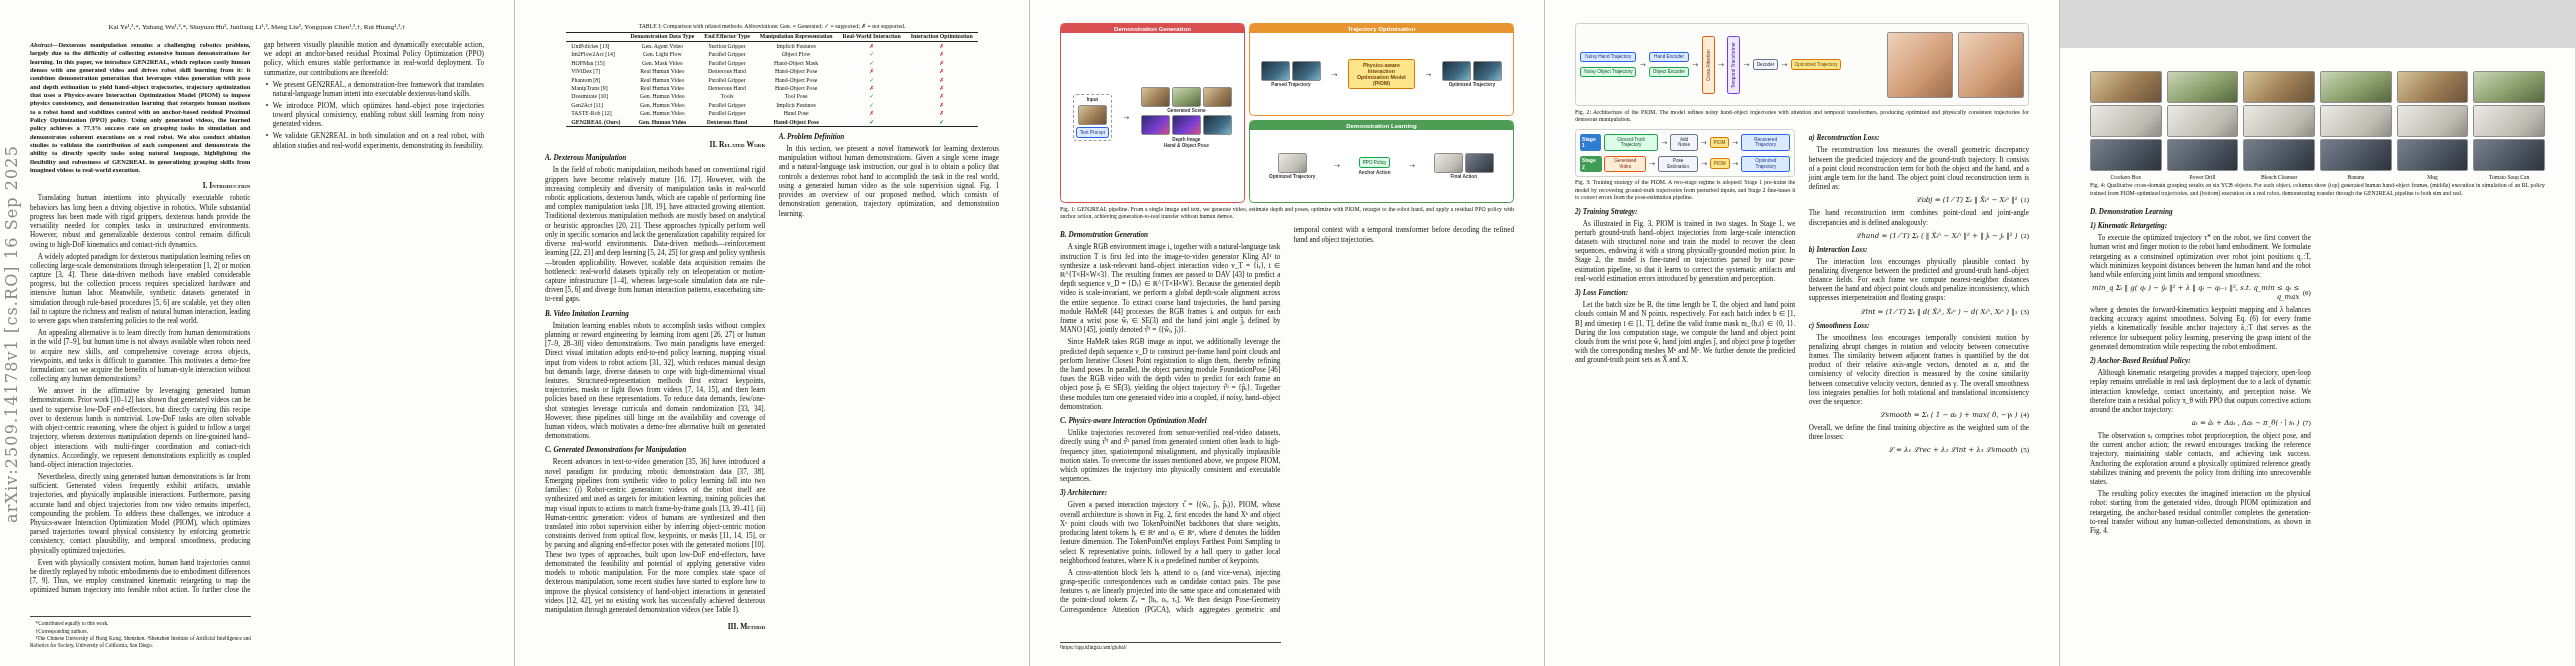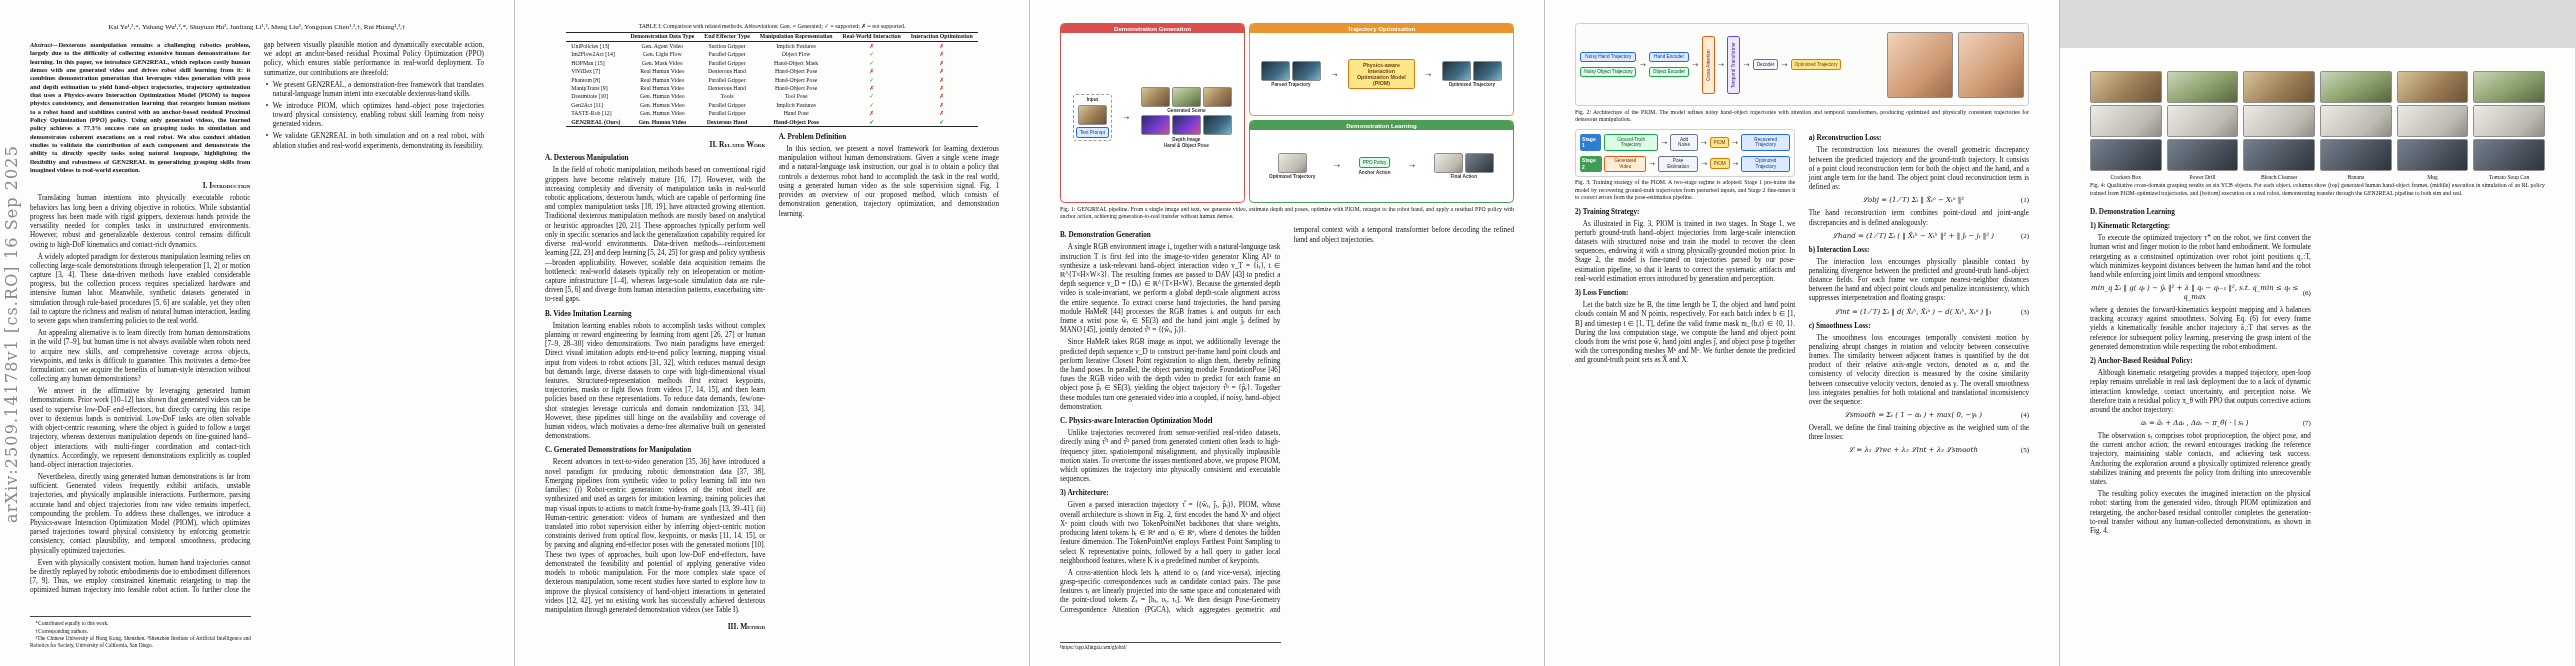--- a/index.html
+++ b/index.html
@@ -16,29 +16,29 @@
   .paper-title { text-align:center; font-size:11.7px; line-height:1.3; margin:0 16.7px 7.8px 16.7px; font-weight:bold; }
   .authors { text-align:center; font-size:7px; margin-bottom:10px; }
   .flow2 { column-count:2; column-gap:13.3px; column-fill:auto; text-align:justify; font-size:7.2px; line-height:1.28; }
   .cols { display:flex; gap:13.3px; }
   .col { flex:1 1 0; text-align:justify; font-size:7.2px; line-height:1.28; min-width:0; }
   p { margin:0 0 2.8px 0; text-indent:7.8px; }
   p.noindent { text-indent:0; }
   .abstract { font-weight:bold; font-size:6.4px; line-height:1.3; text-indent:0; }
   .abstract .ab-label { font-style:italic; }
   .sec-heading { text-align:right; font-variant:small-caps; font-size:7.5px; margin:6.7px 0 3.9px 0; text-indent:0; }
-  .sub-heading { font-size:7.2px; margin:5px 0 2.8px 0; text-indent:0; }
+  .sub-heading { font-style:italic; font-size:7.2px; margin:5px 0 2.8px 0; text-indent:0; }
   .bullet { position:relative; padding-left:9px; text-indent:0; margin-bottom:2.8px; }
   .bullet::before { content:"•"; position:absolute; left:2.2px; }
   .footnotes { position:absolute; left:30px; bottom:16.7px; width:221px; border-top:0.6px solid #444; padding-top:2.2px; font-size:5.3px; line-height:1.3; text-align:justify; }
   .footnotes p { margin:0 0 1.1px 0; text-indent:5.6px; }
 
   
   .eq { display:flex; align-items:center; margin:3.9px 0; font-size:7px; }
-  .eq-body { flex:1; text-align:center; font-style:italic; font-family:"DejaVu Serif", serif; }
+  .eq-body { flex:1; text-align:right; font-style:italic; font-family:"DejaVu Serif", serif; }
   .eq-num { font-style:normal; padding-left:3.3px; }
 
   
   .tbl-caption { font-size:5.8px; text-align:center; margin-bottom:2.8px; }
   table.cmp { border-collapse:collapse; margin:0 auto 5.6px auto; font-size:5.8px; line-height:1.25; }
   table.cmp th, table.cmp td { padding:0.6px 5px; text-align:center; white-space:nowrap; }
   table.cmp thead th { border-top:0.9px solid #222; border-bottom:0.6px solid #222; font-weight:bold; }
   table.cmp tbody tr:last-child { font-weight:bold; }
   table.cmp tbody tr:last-child td { border-bottom:0.9px solid #222; }
   table.cmp td:first-child { text-align:left; }

